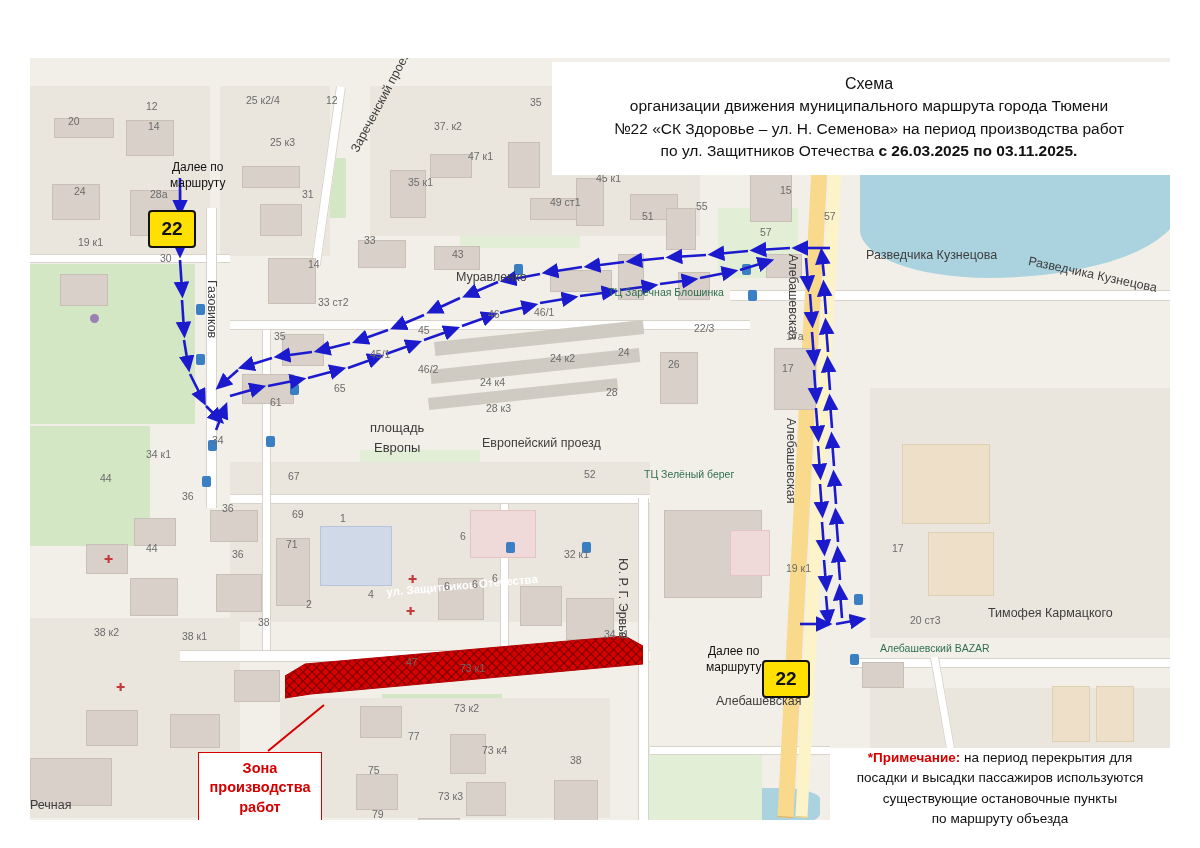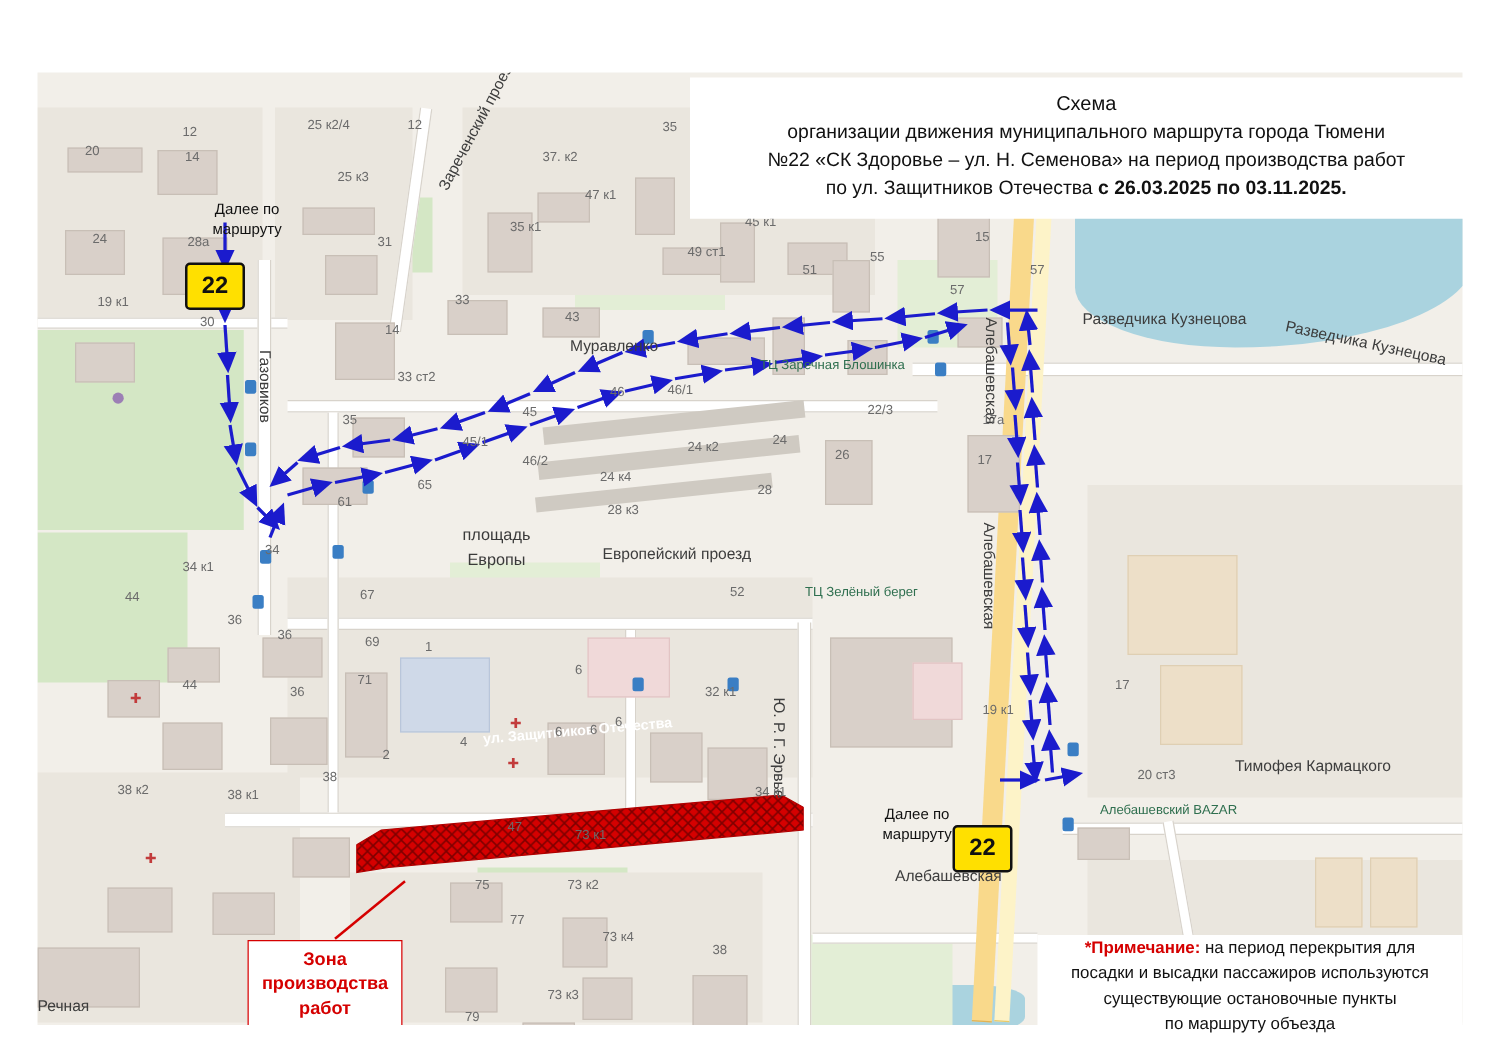--- a/index.html
+++ b/index.html
@@ -528,21 +528,21 @@
         <div class="mlabel num" style="left: 338px; top: 530px;">4</div>
         <div class="mlabel num" style="left: 414px; top: 522px;">6</div>
         <div class="mlabel num" style="left: 442px; top: 520px;">6</div>
         <div class="mlabel num" style="left: 462px; top: 514px;">6</div>
         <div class="mlabel num" style="left: 64px; top: 568px;">38 к2</div>
         <div class="mlabel num" style="left: 152px; top: 572px;">38 к1</div>
         <div class="mlabel num" style="left: 574px; top: 570px;">34 к1</div>
         <div class="mlabel num" style="left: 376px; top: 598px;">47</div>
         <div class="mlabel num" style="left: 430px; top: 604px;">73 к1</div>
         <div class="mlabel num" style="left: 424px; top: 644px;">73 к2</div>
-        <div class="mlabel num" style="left: 338px; top: 644px; margin-left: 12px;">75</div>
+        <div class="mlabel num" style="left: 338px; top: 706px;">75</div>
         <div class="mlabel num" style="left: 378px; top: 672px;">77</div>
         <div class="mlabel num" style="left: 452px; top: 686px;">73 к4</div>
         <div class="mlabel num" style="left: 540px; top: 696px;">38</div>
         <div class="mlabel num" style="left: 408px; top: 732px;">73 к3</div>
         <div class="mlabel num" style="left: 342px; top: 750px;">79</div>
         <div class="mlabel num" style="left: 862px; top: 484px;">17</div>
         <div class="mlabel num" style="left: 880px; top: 556px;">20 ст3</div>
         <div class="mlabel num" style="left: 878px; top: 672px; margin-top: 41px;">47</div>
         <div class="mlabel num" style="left: 756px; top: 504px;">19 к1</div>
       </div>

